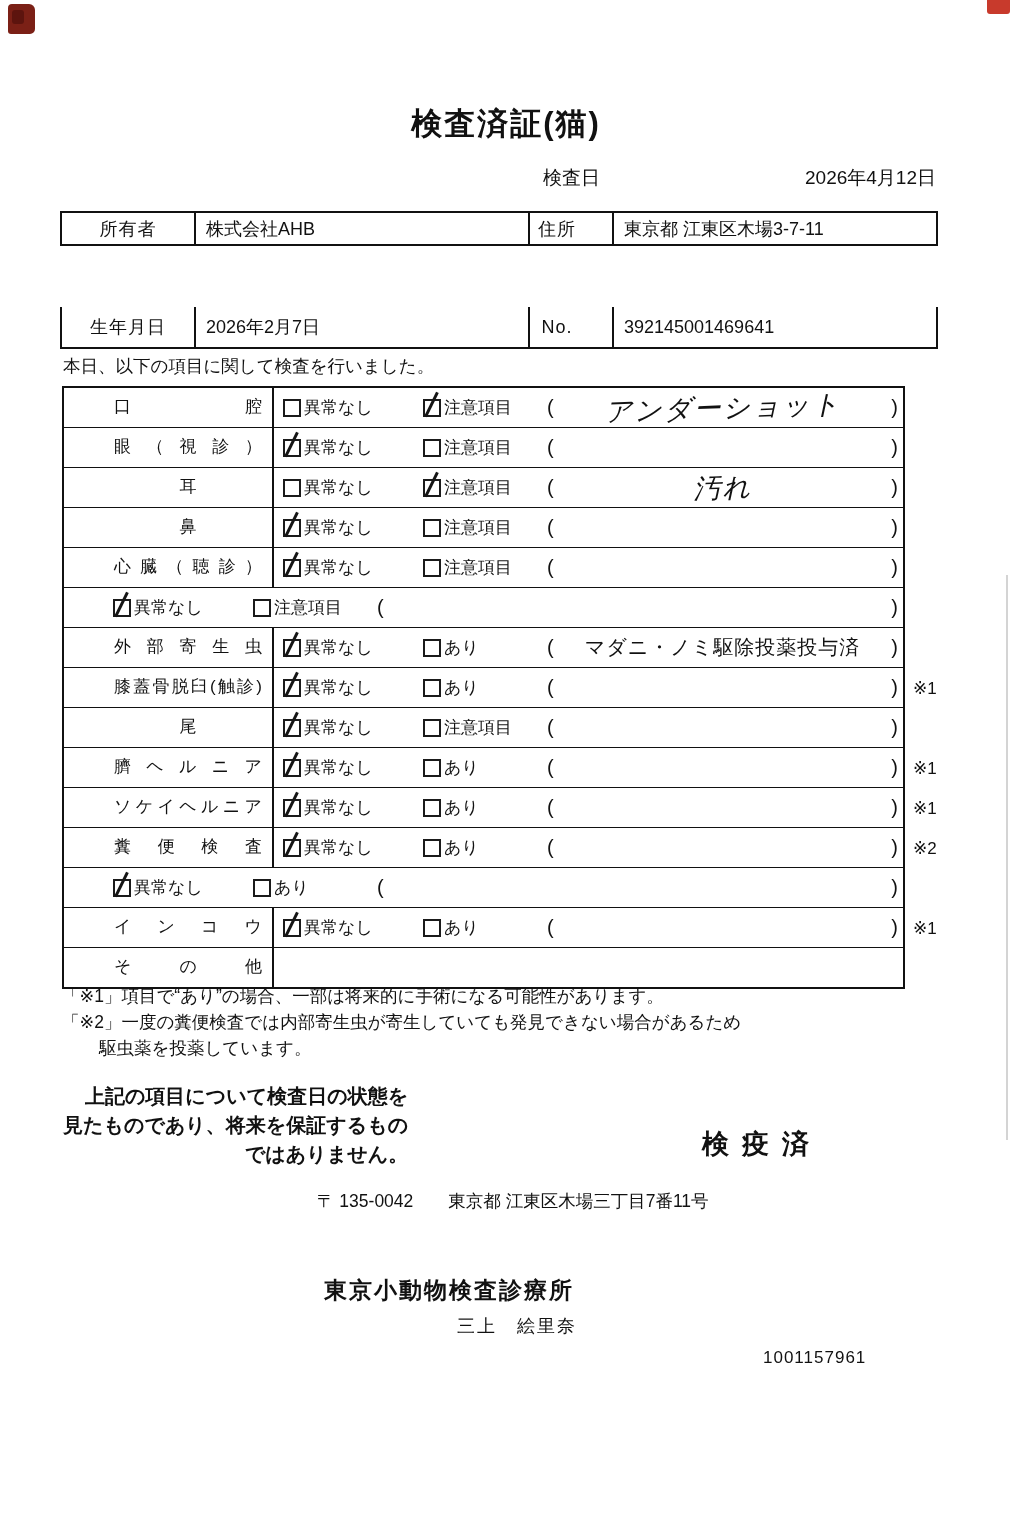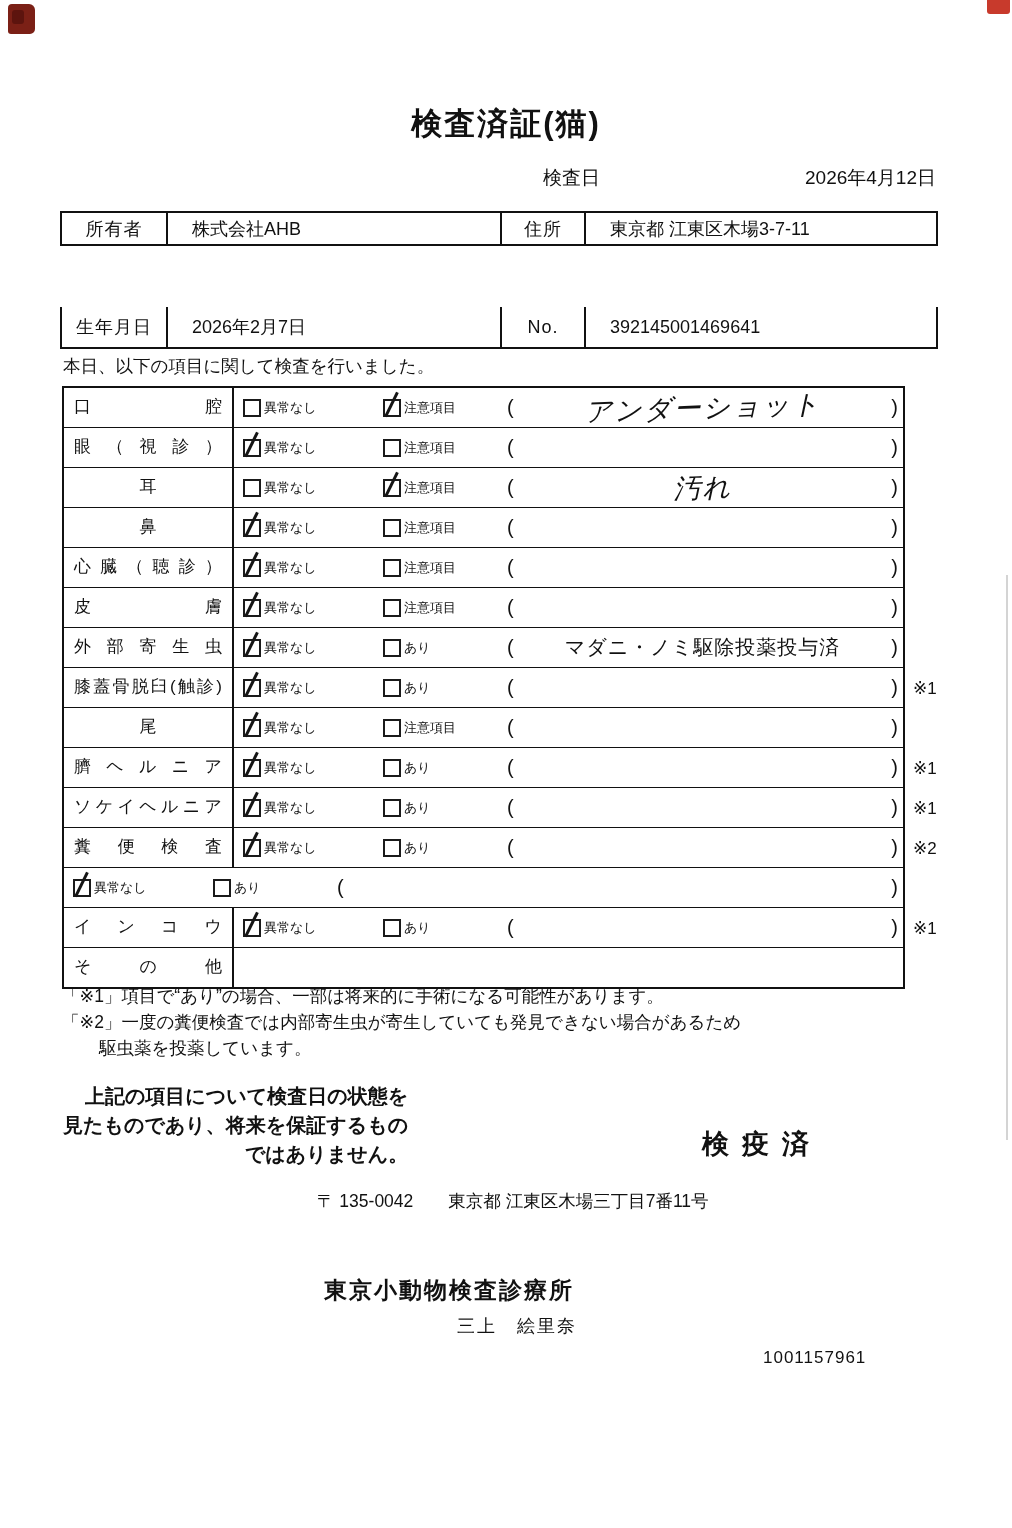--- a/index.html
+++ b/index.html
@@ -19,48 +19,48 @@
   .art-edge{position:absolute;right:4px;top:575px;width:2px;height:565px;background:#d4d4d4;}
 
   .title{position:absolute;top:103px;left:0;width:100%;text-align:center;
     font-size:31px;font-weight:700;letter-spacing:2px;margin:0;}
 
   .date-row{position:absolute;top:165px;left:543px;width:393px;display:flex;
     justify-content:space-between;font-size:19px;}
 
   .grid{display:grid;box-sizing:border-box;background:#fff;}
   .grid .cell{box-sizing:border-box;border-left:2px solid #111;display:flex;align-items:center;
-    font-size:18px;overflow:hidden;white-space:nowrap;}
+    font-size:18px;overflow:hidden;white-space:nowrap;margin-left:28px;}
   .grid .cell:first-child{border-left:none;}
   .grid .th{justify-content:center;letter-spacing:1px;}
-  .grid .val{padding-left:24px;}
+  .grid .val{padding-left:10px;}
 
   .owner{position:absolute;top:211px;left:60px;width:878px;height:35px;
     border:2px solid #111;grid-template-columns:104px 334px 84px 352px;}
 
   .pet1{position:absolute;top:264px;left:60px;width:878px;height:43px;
     border:3px solid #111;grid-template-columns:102px 333px 84px 94px 59px 200px;}
   .pet1 .cell{border-left:2px solid #111;}
   .pet1 .cell:first-child{border-left:none;}
   .wcell{justify-content:flex-end;padding-right:12px;gap:16px;}
 
   .pet2{position:absolute;top:307px;left:60px;width:878px;height:42px;
     border:2px solid #111;border-top:none;grid-template-columns:104px 334px 84px 352px;}
 
   .intro{position:absolute;top:354px;left:63px;font-size:17.5px;text-align:center;}
 
   .exam{position:absolute;top:386px;left:62px;width:843px;box-sizing:border-box;
     border:2.5px solid #111;}
-  .exam-row{display:flex;height:39px;border-bottom:1.5px solid #111;position:relative;}
+  .exam-row{display:flex;height:39px;border-bottom:1.5px solid #111;position:relative;padding-left:40px;}
   .exam-row.other{border-bottom:none;}
   .exam-row .item{box-sizing:border-box;width:170px;border-right:2px solid #111;
     padding:0 10px;line-height:37px;font-size:17px;
     text-align:justify;text-align-last:justify;overflow:hidden;white-space:nowrap;}
   .exam-row .item.center{text-align-last:center;}
-  .exam-row .opt{box-sizing:border-box;display:flex;align-items:center;padding-left:9px;font-size:13px;}
+  .exam-row .opt{box-sizing:border-box;display:flex;align-items:center;padding-left:9px;font-size:17px;}
   .exam-row .o1{width:140px;}
   .exam-row .o2{width:128px;}
   .cb{position:relative;flex:0 0 auto;width:14px;height:14px;border:2px solid #1a1a1a;margin-right:3px;}
   .cb[data-checked="true"]::after{content:"";position:absolute;left:5px;top:-10px;width:3px;height:27px;
     background:#151515;transform:rotate(26deg);}
   .exam-row .paren{flex:1;display:flex;align-items:center;padding:0 5px;font-size:20px;}
   .paren .note{flex:1;text-align:center;font-size:20px;letter-spacing:1px;}
   .paren .note.hw{font-size:27px;font-style:italic;transform:rotate(-2deg);letter-spacing:2px;
     font-family:"DejaVu Sans","Liberation Sans",sans-serif;}
   .exam-row .rest{flex:1;}
@@ -193,21 +193,20 @@
         <span class="ol">注意項目</span>
       </div>
       <div class="paren">
         <span class="po">(</span>
         <span class="note"></span>
         <span class="pc">)</span>
       </div>
       <span class="ref"></span>
     </div>
         <div class="exam-row">
-      <div class="cell item">皮膚</div>
       <div class="opt o1">
         <span class="cb" data-checked="true"></span>
         <span class="ol">異常なし</span>
       </div>
       <div class="opt o2">
         <span class="cb" data-checked="false"></span>
         <span class="ol">注意項目</span>
       </div>
       <div class="paren">
         <span class="po">(</span>

